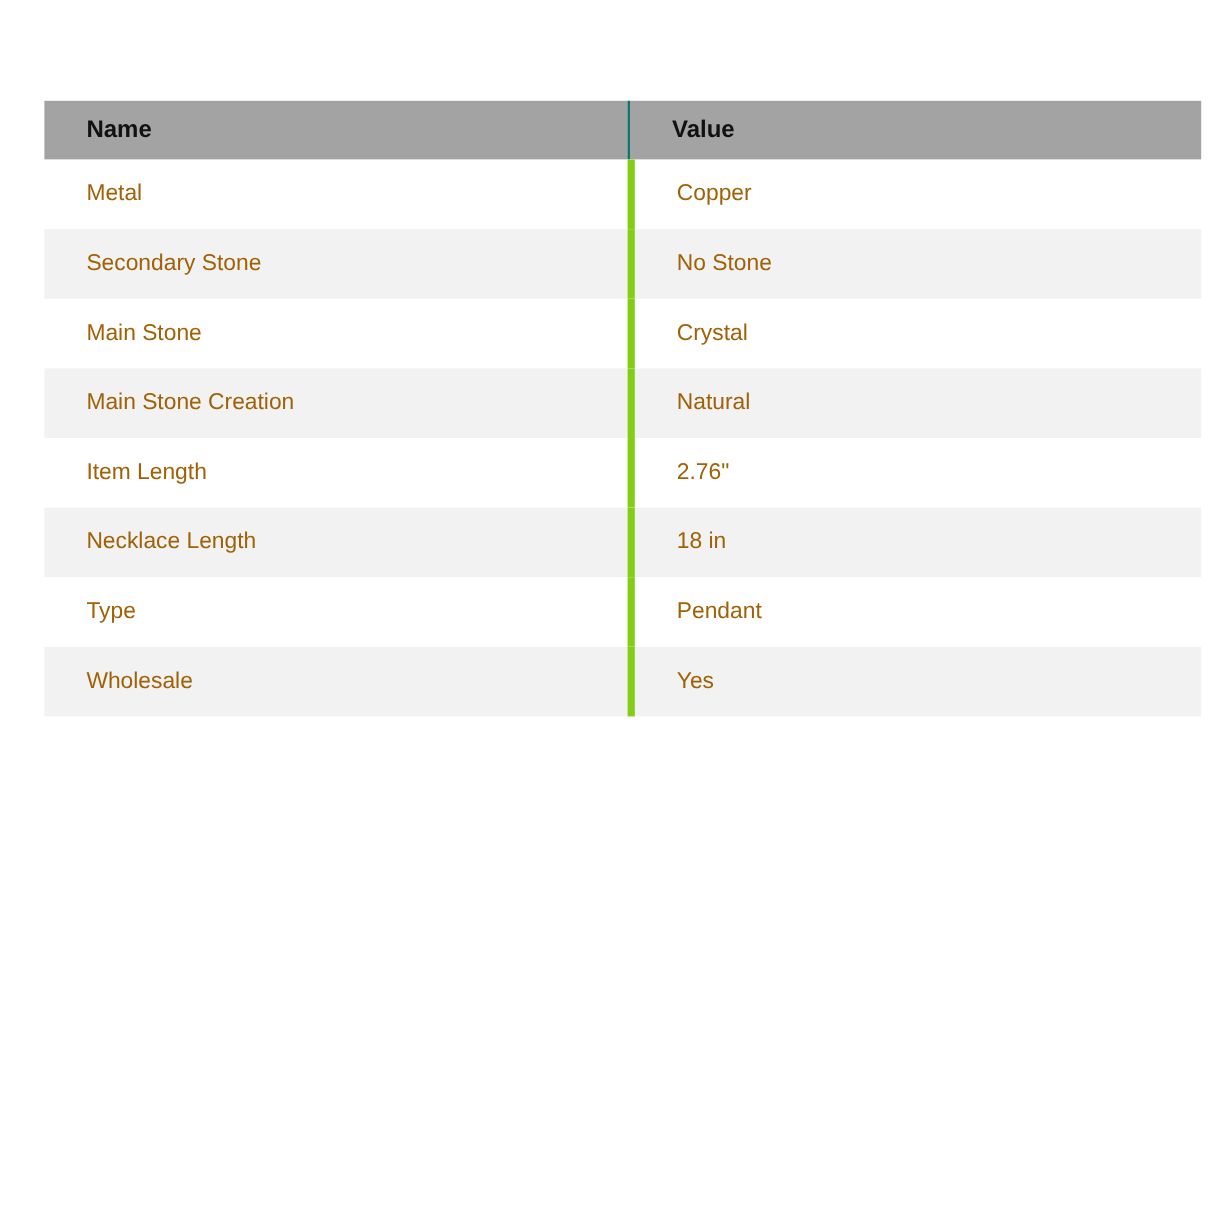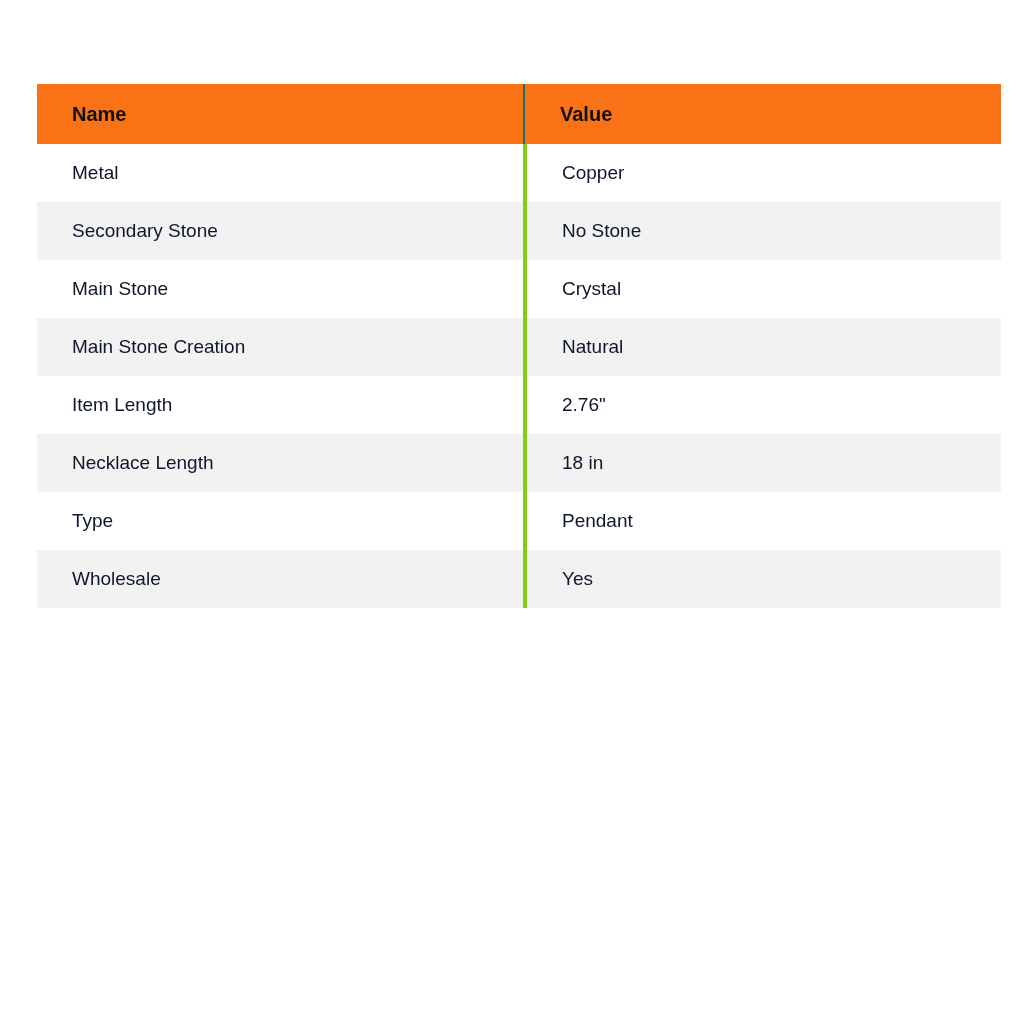--- a/index.html
+++ b/index.html
@@ -22,43 +22,43 @@
     left: 37px;
     top: 84px;
     width: 964px;
     border-collapse: separate;
     border-spacing: 0;
     table-layout: fixed;
   }
   table.spec-table col.col-name { width: 486px; }
   table.spec-table col.col-value { width: 478px; }
   thead th {
-    background: #f97316;
-    height: 60px;
+    background: #a3a3a3;
+    height: 49px;
     text-align: left;
     vertical-align: middle;
     padding: 0 0 0 35px;
     font-size: 20px;
     font-weight: 700;
     color: #111111;
   }
   thead th.value-col {
     border-left: 2px solid #0f766e;
   }
   tbody td {
     height: 58px;
     vertical-align: middle;
     padding: 0 0 0 35px;
     font-size: 19px;
     font-weight: 400;
-    color: #0f172a;
+    color: #a16207;
     background: #ffffff;
   }
   tbody td.value-col {
-    border-left: 4px solid #84cc16;
+    border-left: 6px solid #84cc16;
   }
   tbody tr:nth-child(even) td {
     background: #f2f2f2;
   }
 </style>
 </head>
 <body>
 
 <div class="page">
   <table class="spec-table">

